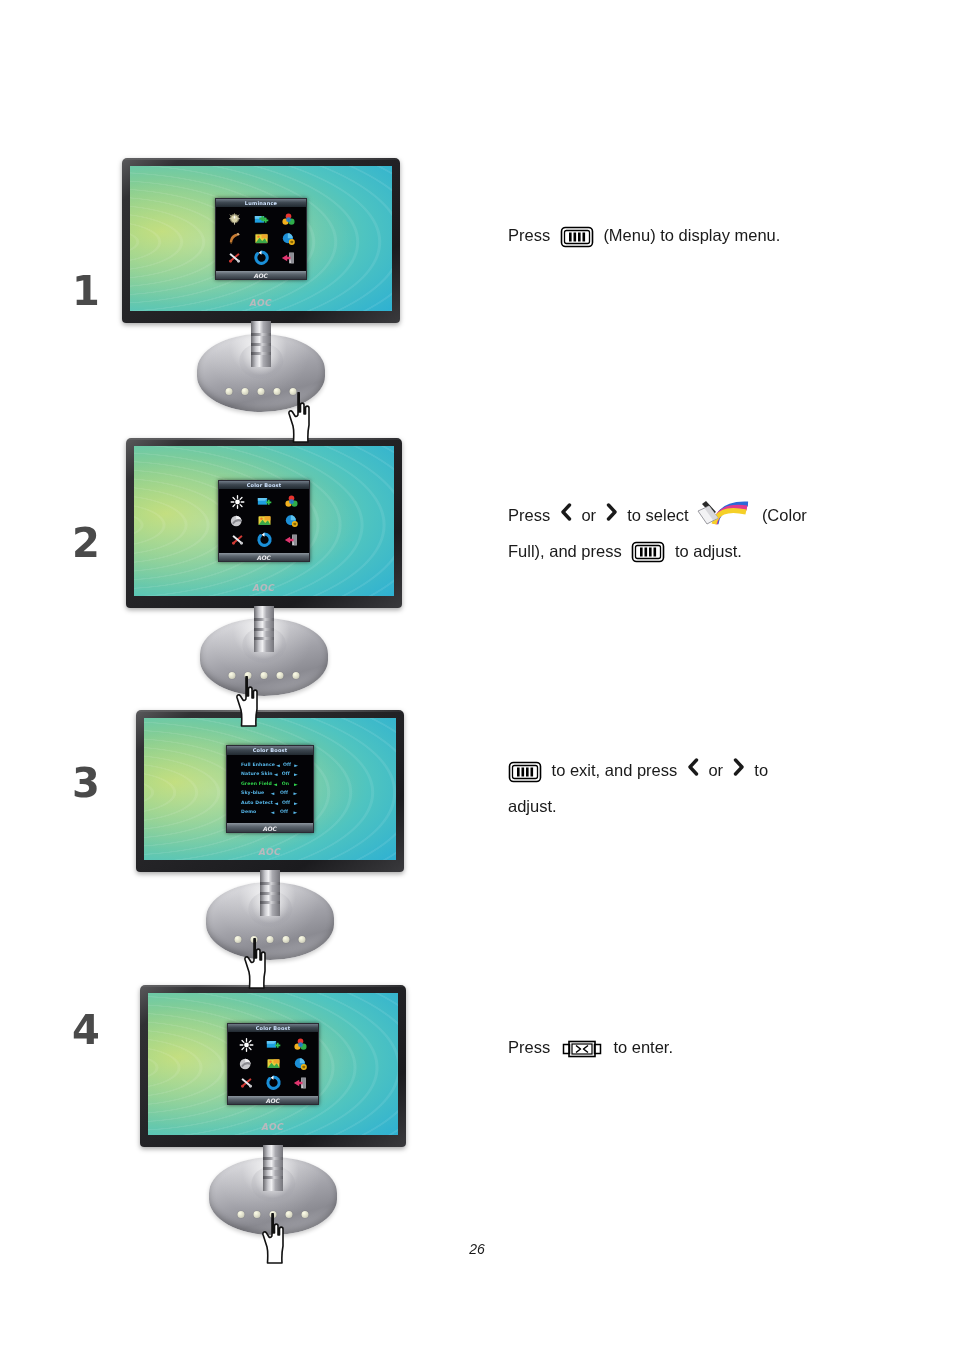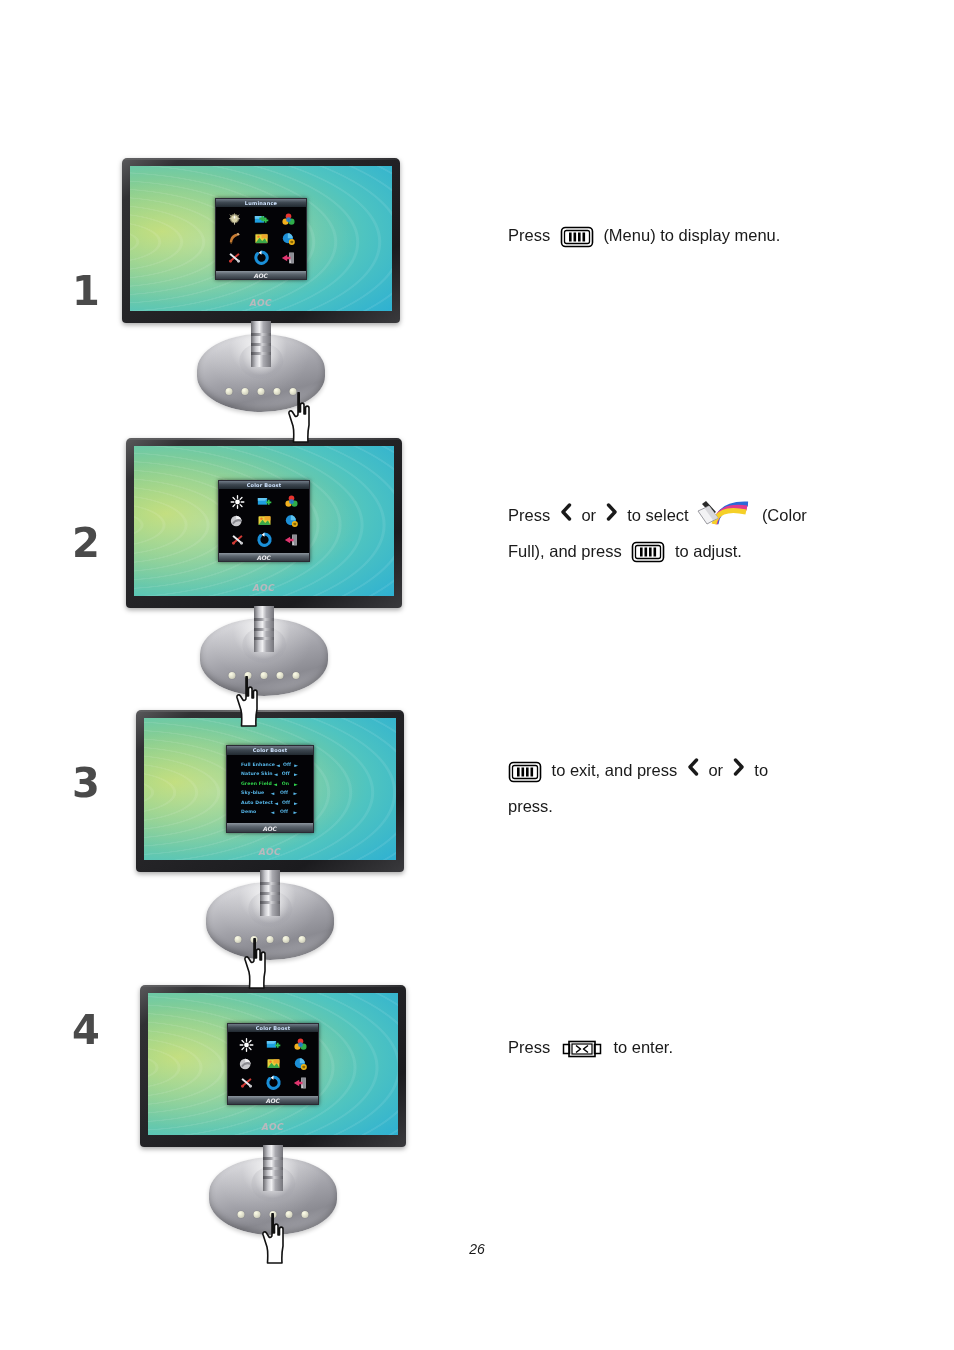--- a/index.html
+++ b/index.html
@@ -670,21 +670,21 @@
         </span>
         <span>or</span>
         <span class="ico-inline arrow-key">
           <svg width="16" height="20" viewBox="0 0 16 20">
             <path d="M4.5 3 L11 10 L4.5 17" fill="none" stroke="#1a1a1a" stroke-width="3.4" stroke-linecap="round" stroke-linejoin="round"></path>
           </svg>
         </span>
         <span>to</span>
       </span>
       <span class="ln">
-        <span>press.</span>
+        <span>adjust.</span>
       </span>
     </div>
   </div>
 
   <div class="step" style="top:975px">
     <div class="step-num" style="left:72px; top:32px;">4</div>
 
     <div class="monitor" style="left:140px; top:10px; width:266px; height:162px;">
       <div class="bezel">
         <div class="screen">

